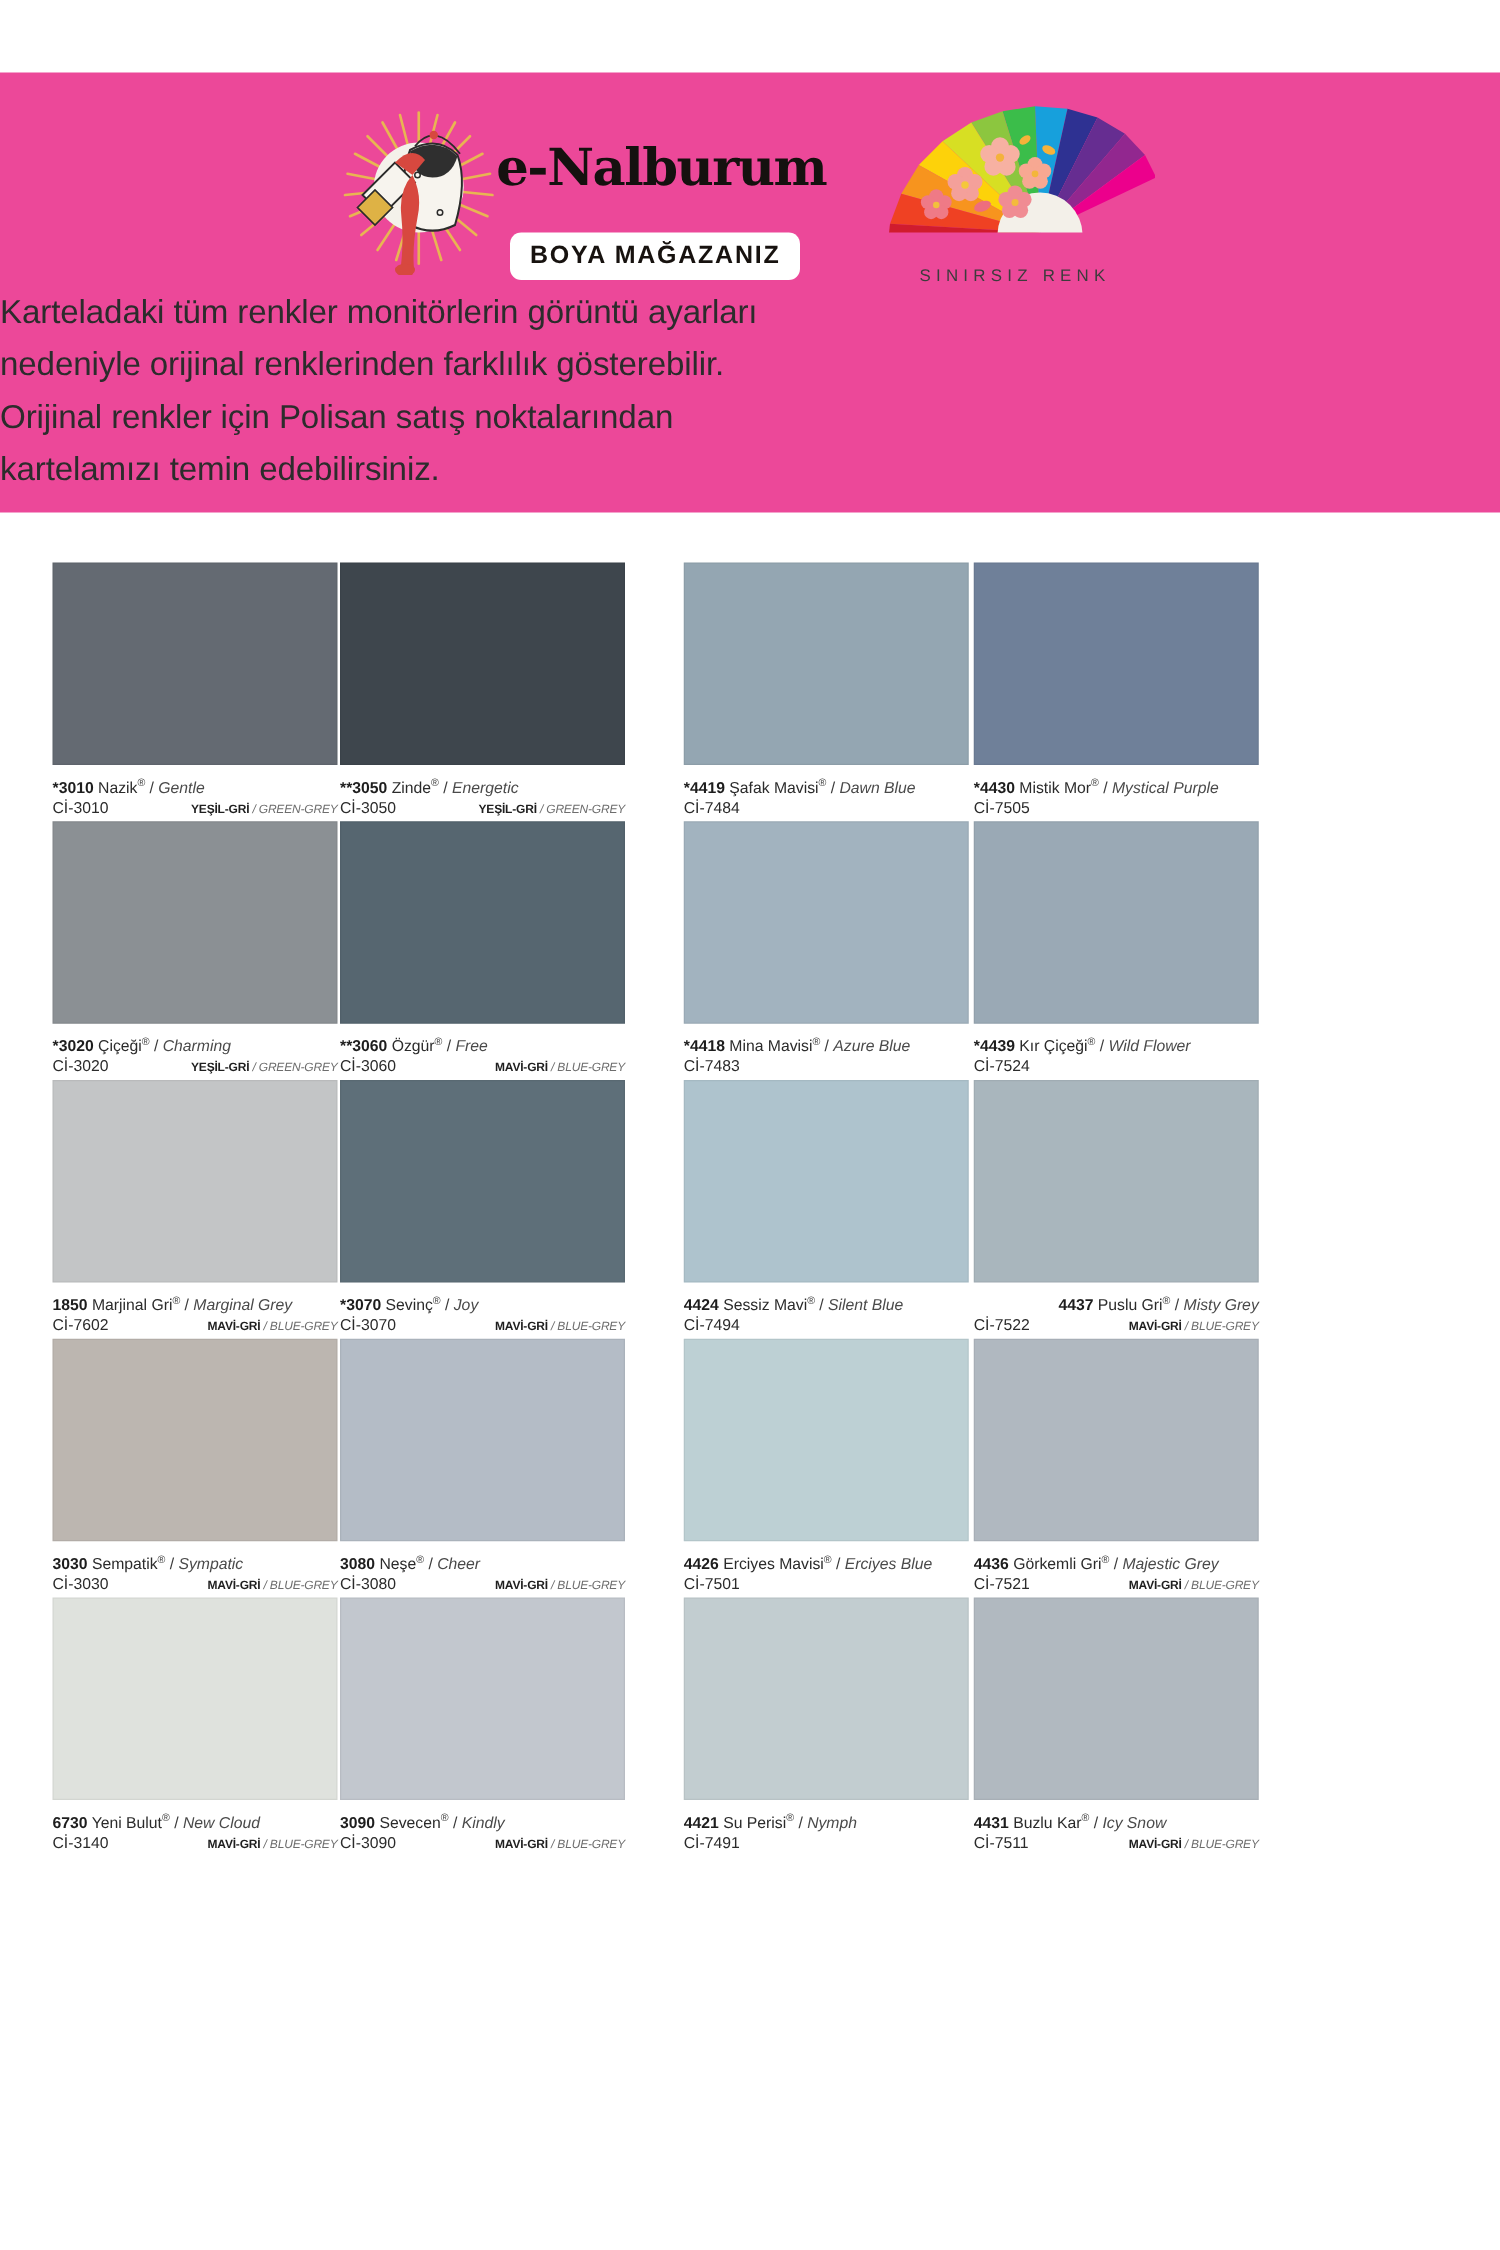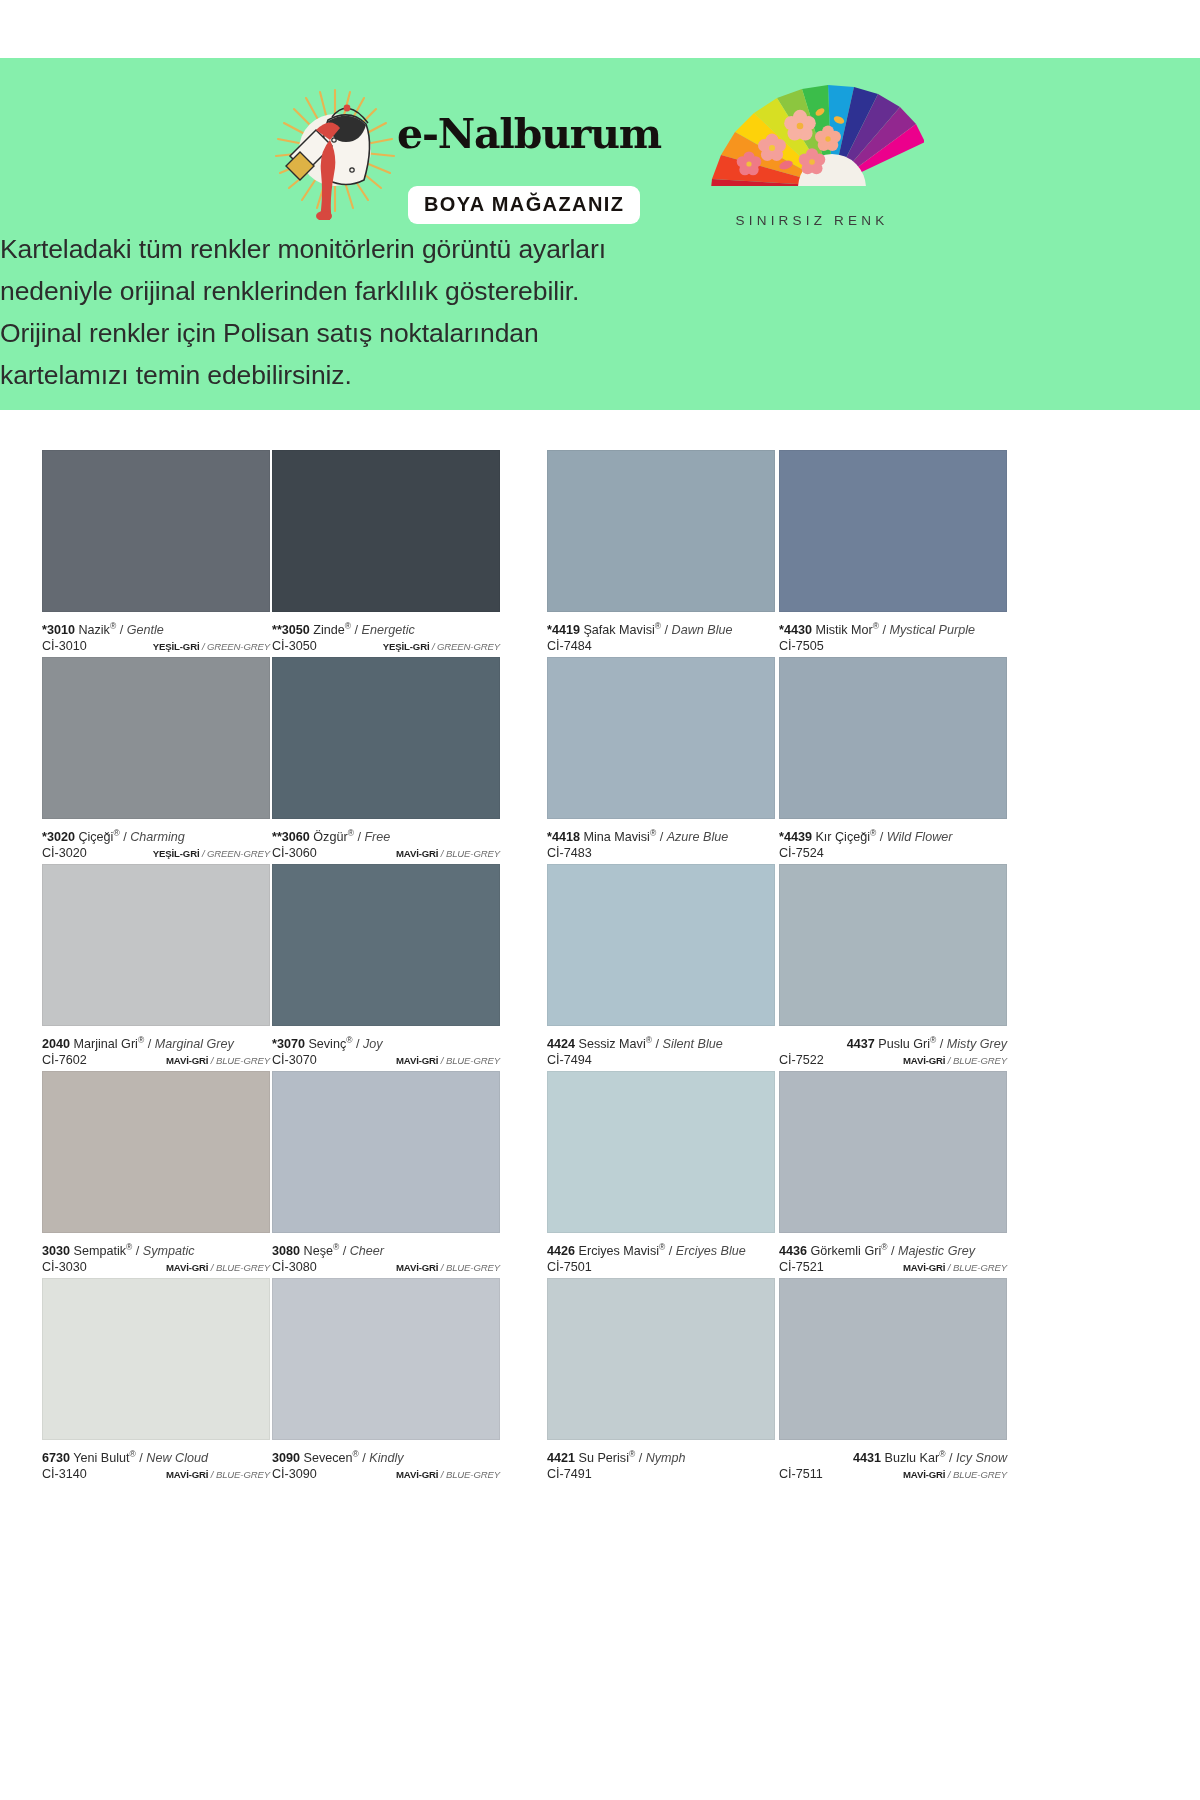--- a/index.html
+++ b/index.html
@@ -14,21 +14,21 @@
     width:1200px; height:1800px;
     background:#ffffff;
     overflow:hidden;
   }
 
   
   #header {
     position:absolute;
     left:0; top:58px;
     width:1200px; height:352px;
-    background:#86efac;
+    background:#ec4899;
   }
   #logos {
     position:absolute;
     left:0; top:22px;
     width:1200px; height:150px;
     display:flex;
     justify-content:center;
     align-items:flex-start;
     gap:34px;
   }
@@ -329,21 +329,21 @@
           <div class="line1"><span class="code">*3020</span> <span class="tr">Çiçeği</span><span class="reg">®</span> / <span class="en">Charming</span></div>
           <div class="line2">
             <span class="ci">Cİ-3020</span>
             <span class="family"><span class="fam-tr">YEŞİL-GRİ</span><span class="fam-en"> / GREEN-GREY</span></span>
           </div>
         </div>
       </div>
       <div class="cell" style="left: 42px; top: 414px; width: 228px;">
         <div class="chip" style="background: rgb(195, 197, 198);"></div>
         <div class="labels">
-          <div class="line1"><span class="code">2040</span> <span class="tr">Marjinal Gri</span><span class="reg">®</span> / <span class="en">Marginal Grey</span></div>
+          <div class="line1"><span class="code">1850</span> <span class="tr">Marjinal Gri</span><span class="reg">®</span> / <span class="en">Marginal Grey</span></div>
           <div class="line2">
             <span class="ci">Cİ-7602</span>
             <span class="family"><span class="fam-tr">MAVİ-GRİ</span><span class="fam-en"> / BLUE-GREY</span></span>
           </div>
         </div>
       </div>
       <div class="cell" style="left: 42px; top: 621px; width: 228px;">
         <div class="chip" style="background: rgb(188, 182, 176);"></div>
         <div class="labels">
           <div class="line1"><span class="code">3030</span> <span class="tr">Sempatik</span><span class="reg">®</span> / <span class="en">Sympatic</span></div>
@@ -496,21 +496,21 @@
       <div class="cell" style="left: 779px; top: 621px; width: 228px;">
         <div class="chip" style="background: rgb(176, 184, 192);"></div>
         <div class="labels">
           <div class="line1"><span class="code">4436</span> <span class="tr">Görkemli Gri</span><span class="reg">®</span> / <span class="en">Majestic Grey</span></div>
           <div class="line2">
             <span class="ci">Cİ-7521</span>
             <span class="family"><span class="fam-tr">MAVİ-GRİ</span><span class="fam-en"> / BLUE-GREY</span></span>
           </div>
         </div>
       </div>
-      <div class="cell" style="left: 779px; top: 828px; width: 228px; text-align: right;">
+      <div class="cell" style="left: 779px; top: 828px; width: 228px;">
         <div class="chip" style="background: rgb(177, 185, 192);"></div>
         <div class="labels">
           <div class="line1"><span class="code">4431</span> <span class="tr">Buzlu Kar</span><span class="reg">®</span> / <span class="en">Icy Snow</span></div>
           <div class="line2">
             <span class="ci">Cİ-7511</span>
             <span class="family"><span class="fam-tr">MAVİ-GRİ</span><span class="fam-en"> / BLUE-GREY</span></span>
           </div>
         </div>
       </div>
     </div>

